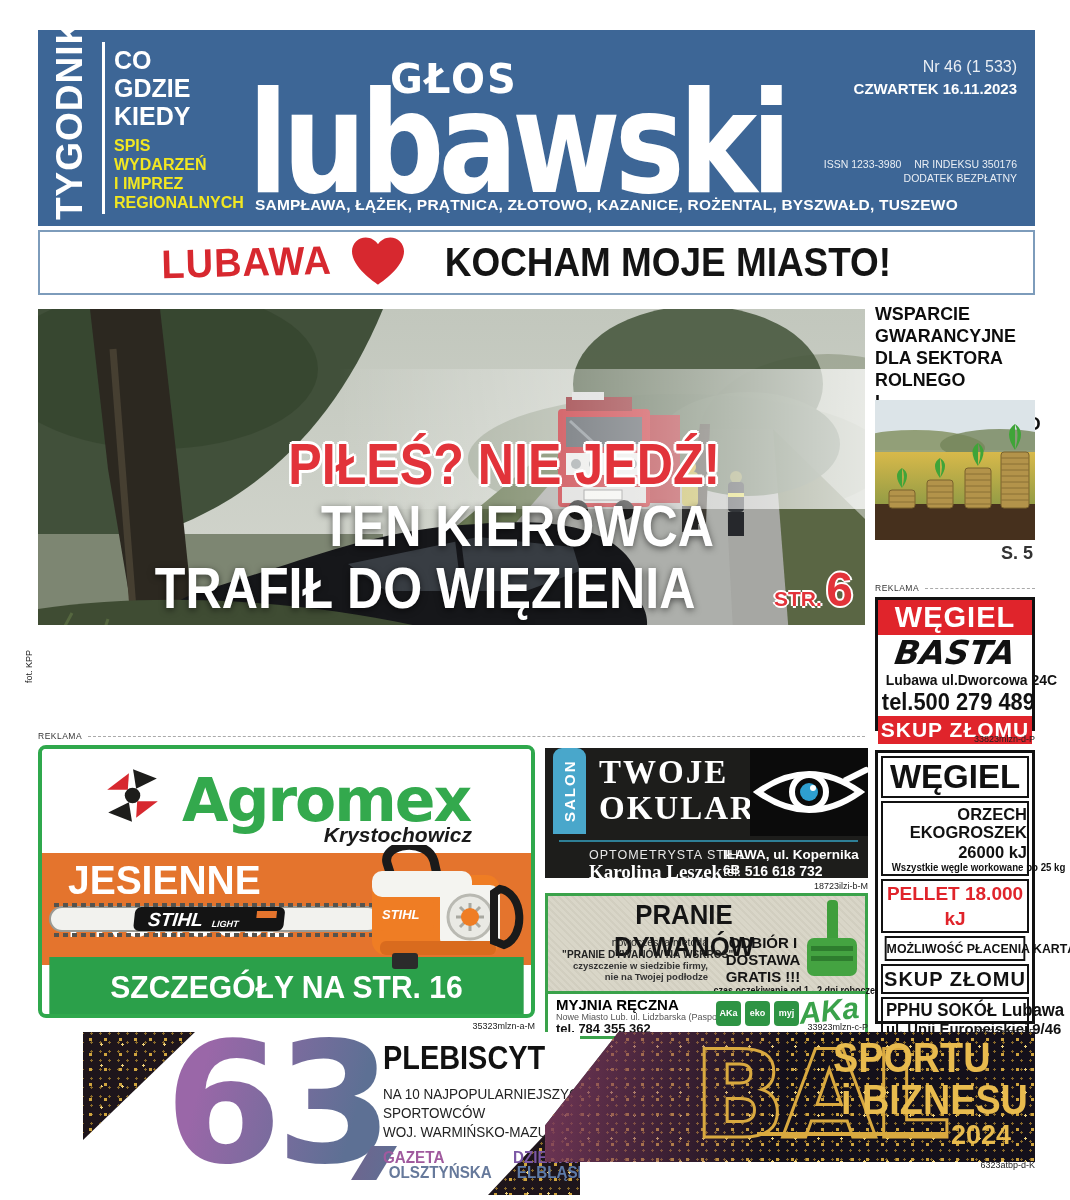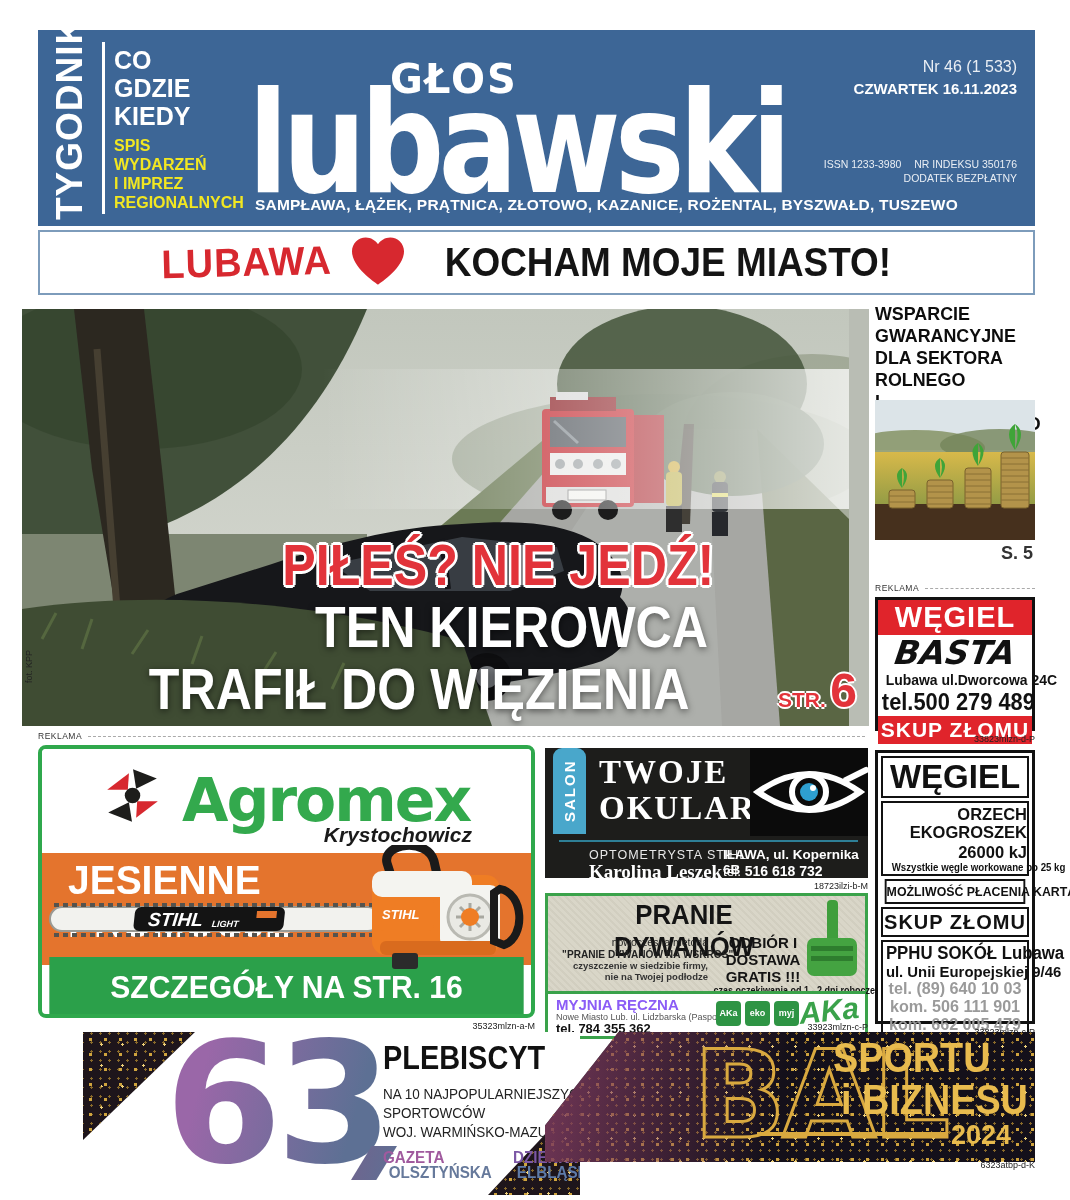--- a/index.html
+++ b/index.html
@@ -27,21 +27,21 @@
   .coverage{left:217px;top:166px;color:#fff;font-weight:bold;font-size:15.5px;letter-spacing:.2px;}
 
   
   .banner{left:38px;top:230px;width:993px;height:61px;background:#fff;border:2px solid #7d9cbb;
           display:flex;align-items:center;justify-content:center;gap:16px;}
   .banner .city{color:#d7282f;font-weight:bold;font-size:40px;letter-spacing:1px;
                 transform:rotate(-1.5deg) scaleX(.95);}
   .banner .slogan{color:#141414;font-weight:bold;font-size:41px;transform:scaleX(.9);}
 
   
-  .photo{left:22px;top:309px;width:827px;height:417px;overflow:hidden;background:#b9bdb4;padding-left:20px;}
+  .photo{left:38px;top:309px;width:827px;height:316px;overflow:hidden;background:#b9bdb4;}
   .photo svg{position:absolute;left:0;top:0;}
   .headline{position:absolute;left:0;right:0;bottom:6px;text-align:center;
             transform:scaleX(.88);transform-origin:center bottom;}
   .hl{font-weight:bold;font-size:57px;line-height:62px;white-space:nowrap;}
   .hl-red{color:#e2333a;padding-left:120px;
      text-shadow:3px 0 0 #fff,-3px 0 0 #fff,0 3px 0 #fff,0 -3px 0 #fff,
                  2px 2px 0 #fff,-2px 2px 0 #fff,2px -2px 0 #fff,-2px -2px 0 #fff;}
   .hl-white{color:#fff;text-shadow:0 2px 8px rgba(0,0,0,.55);}
   .hl-l2{padding-left:150px;}
   .hl-l3{padding-right:60px;}
@@ -134,21 +134,21 @@
   .pr-intro{font-size:10.5px;}
   .pr-method{font-size:11px;font-weight:bold;white-space:nowrap;transform:scaleX(.92);}
   .pr-note{font-size:9.5px;font-weight:bold;color:#333;}
   .pr-col2{position:absolute;left:160px;top:38px;width:110px;text-align:center;color:#141414;}
   .pr-d1{font-size:15px;font-weight:bold;}
   .pr-wait{font-size:10px;font-weight:bold;white-space:nowrap;transform:scaleX(.9);}
   .pr-tel{font-size:15.5px;font-weight:bold;}
   .pr-squeegee{position:absolute;right:6px;top:4px;}
   .pr-sep{position:absolute;left:0;right:0;bottom:42px;height:3px;background:#3aa24a;}
   .pr-bottom{position:absolute;left:0;right:0;bottom:0;height:42px;background:#fff;}
-  .pr-myjnia{position:absolute;left:8px;top:2px;font-weight:bold;font-size:15px;color:#8b5cf6;text-align:right;}
+  .pr-myjnia{position:absolute;left:8px;top:2px;font-weight:bold;font-size:15px;color:#000000;text-align:right;}
   .pr-myjnia-addr{position:absolute;left:8px;top:18px;font-size:9px;color:#555;}
   .pr-myjnia-tel{position:absolute;left:8px;top:27px;font-weight:bold;font-size:13px;color:#111;}
   .pr-badges{position:absolute;right:66px;top:7px;display:flex;gap:4px;}
   .pr-badge{width:25px;height:25px;background:#2e9444;border-radius:4px;color:#fff;font-weight:bold;
             font-size:9px;text-align:center;line-height:25px;}
   .pr-aka{position:absolute;right:6px;top:0px;color:#3aa24a;font-weight:bold;font-style:italic;
           font-size:30px;transform:rotate(-6deg);}
   .code-pranie{left:545px;top:1022px;width:323px;}
 
   
@@ -388,20 +388,21 @@
   </div>
   <div class="abs ad-code code-basta">33823mlzn-d-P</div>
 
   <div class="abs sokol">
     <div class="sk-box sk-title">WĘGIEL</div>
     <div class="sk-box">
       <div class="sk-p1a">ORZECH EKOGROSZEK</div>
       <div class="sk-p1a">26000 kJ</div>
       <div class="sk-p1n">Wszystkie węgle workowane po 25 kg</div>
     </div>
+    <div class="sk-box sk-pellet">PELLET 18.000 kJ</div>
     <div class="sk-box sk-card">MOŻLIWOŚĆ PŁACENIA KARTĄ</div>
     <div class="sk-box sk-scrap">SKUP ZŁOMU</div>
     <div class="sk-box">
       <div class="sk-co">PPHU SOKÓŁ Lubawa</div>
       <div class="sk-addr">ul. Unii Europejskiej 9/46</div>
       <div class="sk-tel">tel. (89) 640 10 03</div>
       <div class="sk-tel">kom. 506 111 901</div>
       <div class="sk-tel">kom. 662 005 479</div>
       <div class="sk-web">www.sokolsklady.pl</div>
     </div>

